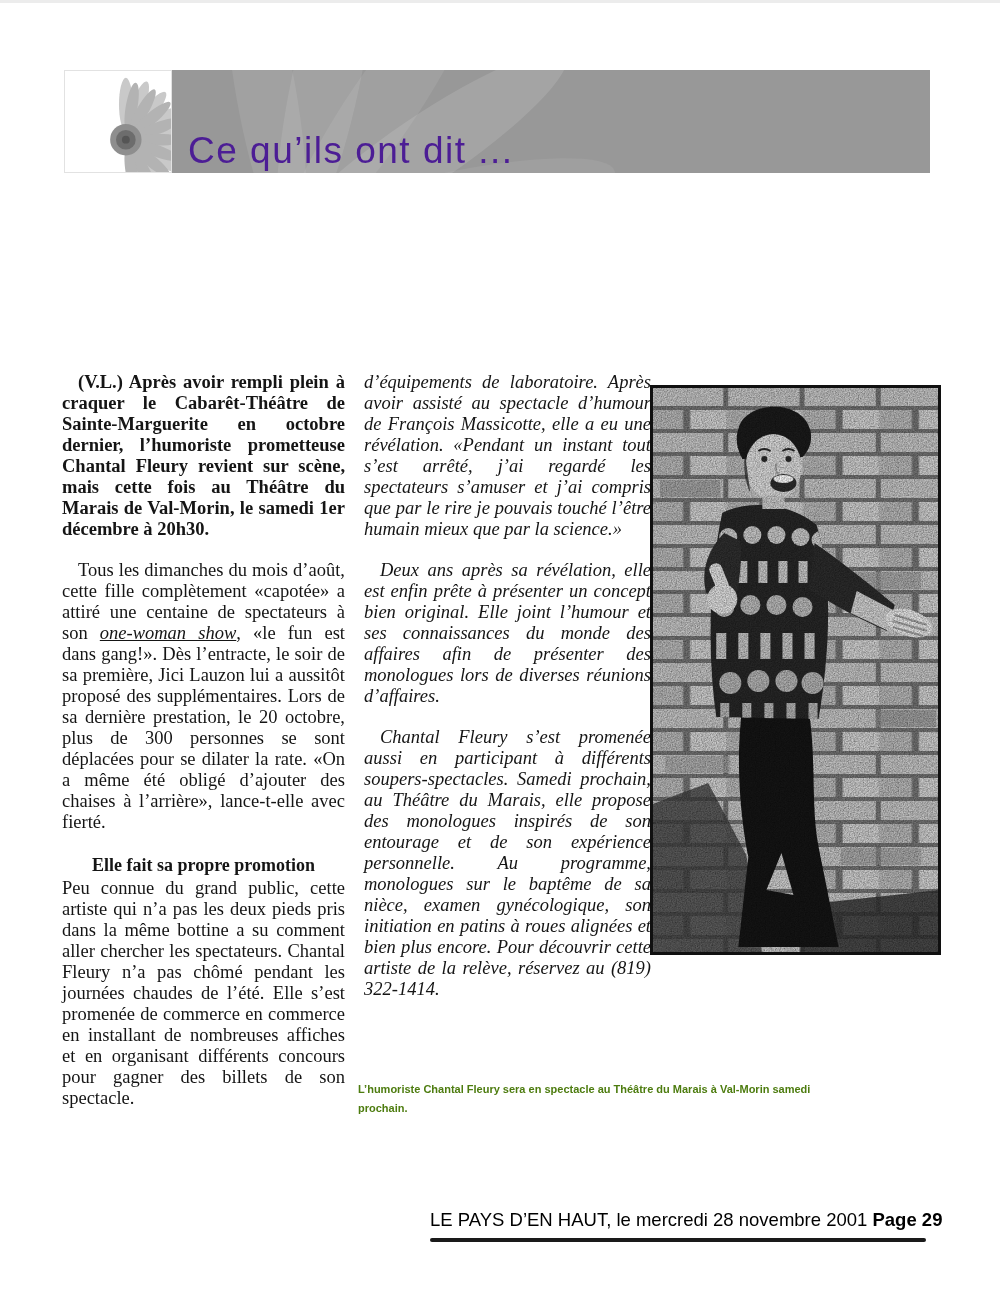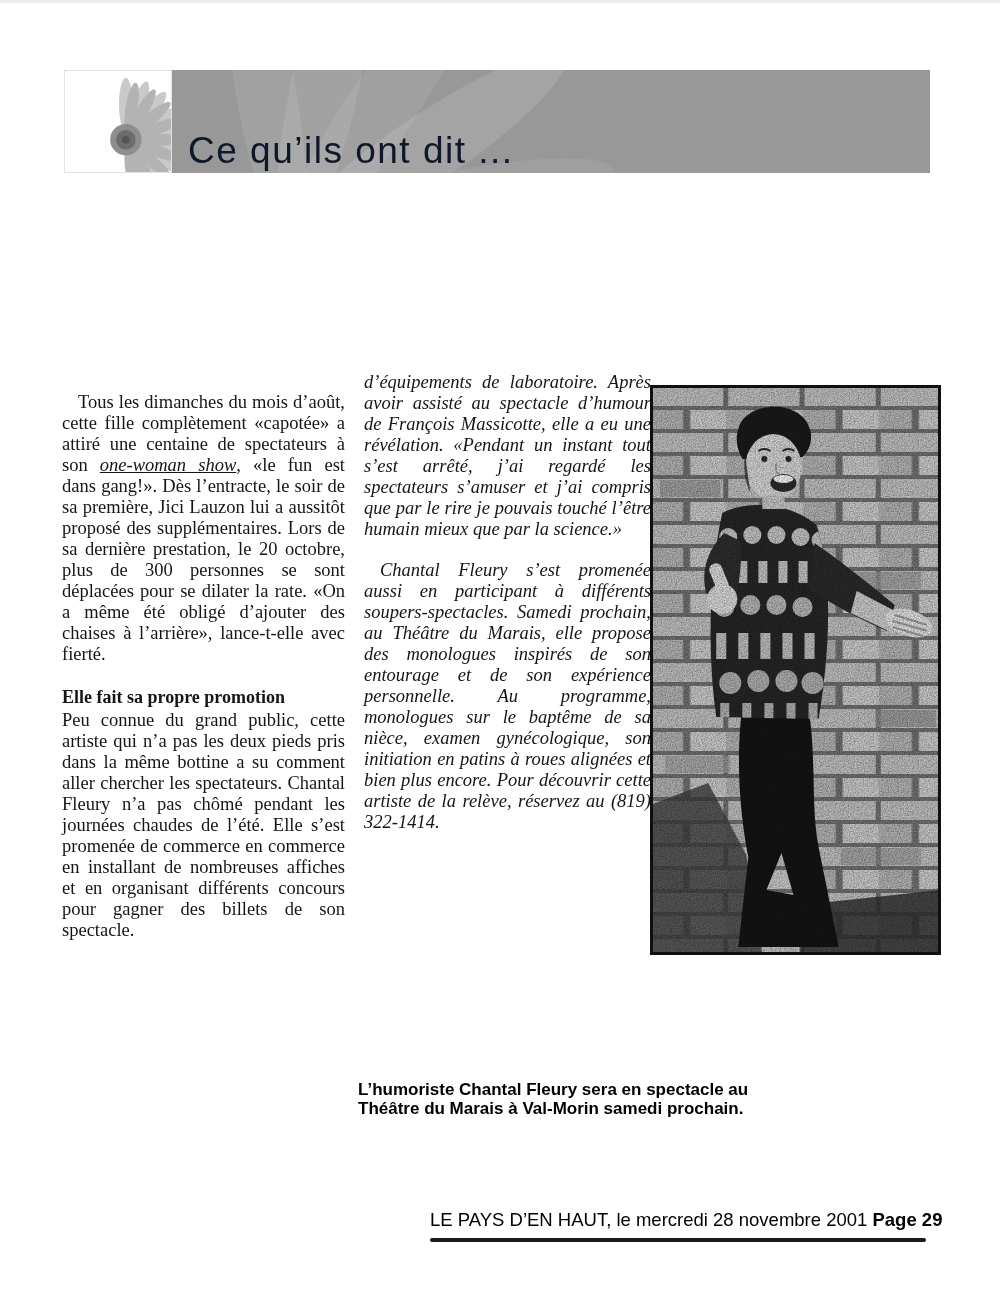--- a/index.html
+++ b/index.html
@@ -8,21 +8,21 @@
     overflow:hidden;font-family:"Liberation Serif",serif;color:#151515;
   }
   .top-hairline{position:absolute;left:0;top:0;width:1000px;height:3px;background:#ececec;}
 
   
   .banner{position:absolute;left:64px;top:70px;width:866px;height:103px;display:flex;}
   .flower-box{width:108px;height:103px;background:#ffffff;flex:0 0 auto;overflow:hidden;border:1px solid #e2e2e2;box-sizing:border-box;}
   .banner-gray{position:relative;flex:1 1 auto;background:#989898;overflow:hidden;}
   .banner-watermark{position:absolute;left:0;top:0;width:100%;height:100%;}
   .banner-title{
-    position:absolute;left:16px;bottom:4px;color:#0f172a;
+    position:absolute;left:16px;bottom:4px;color:#4c1d95;
     font-family:"Liberation Sans",sans-serif;font-size:37px;font-weight:400;
     letter-spacing:1.5px;line-height:1;white-space:nowrap;
   }
 
   
   .headline{position:absolute;left:60px;top:206px;width:910px;}
   .headline-1{
     font-weight:bold;font-size:81px;line-height:84px;letter-spacing:-2px;
     color:#0d0d0d;white-space:nowrap;transform:scaleX(0.98);transform-origin:left;
   }
@@ -35,33 +35,33 @@
   .col{position:absolute;top:372px;font-size:18.5px;line-height:21px;text-align:justify;}
   .col-1{left:62px;width:283px;}
   .col-2{left:364px;width:287px;font-style:italic;}
   .col p{margin:0 0 0 0;}
   .col p + p, .col h3 + p{margin-top:0;}
   .para{margin-top:20px !important;text-indent:16px;}
   .para-first{margin-top:0 !important;text-indent:16px;}
   .para-noindent{margin-top:0 !important;text-indent:0;}
   .lead{font-weight:bold;}
   .col h3{
-    margin:22px 0 2px 0;font-size:18px;line-height:21px;font-weight:bold;text-align:left;
+    margin:22px 0 2px 0;font-size:18px;line-height:21px;font-weight:bold;text-align:center;
   }
   .it{font-style:italic;text-decoration:underline;}
 
   
   .photo{position:absolute;left:650px;top:385px;width:291px;height:570px;}
   .photo svg{display:block;width:100%;height:100%;}
 
   
   .caption{
     position:absolute;left:358px;top:1080px;width:455px;
     font-family:"Liberation Sans",sans-serif;font-weight:bold;
-    font-size:17px;line-height:19px;color:#000000;text-align:left;
+    font-size:11px;line-height:19px;color:#4d7c0f;text-align:left;
   }
 
   
   .footer{
     position:absolute;left:430px;top:1207px;width:496px;
     font-family:"Liberation Sans",sans-serif;font-size:18.5px;line-height:26px;
     color:#000000;white-space:nowrap;
   }
   .footer .pagenum{font-weight:bold;}
   .footer-rule{position:absolute;left:430px;top:1238px;width:496px;height:4px;background:#1a1a1a;border-radius:2px;}
@@ -117,27 +117,29 @@
           <ellipse cx="0" cy="-150" rx="30" ry="160" opacity="0.06" transform="rotate(96)"></ellipse>
           <circle r="46" opacity="0.07"></circle>
         </g>
       </svg>
       <div class="banner-title">Ce qu’ils ont dit ...</div>
     </div>
   </div>
 
 
   <div class="col col-1">
+    <p class="lead para-first">(V.L.) Après avoir rempli plein à craquer le Cabarêt-Théâtre de Sainte-Marguerite en octobre dernier, l’humoriste prometteuse Chantal Fleury revient sur scène, mais cette fois au Théâtre du Marais de Val-Morin, le samedi 1er décembre à 20h30.</p>
     <p class="para"><span>Tous les dimanches du mois d’août, cette fille complètement «capotée» a attiré une centaine de spectateurs à son </span><span class="it">one-woman show</span><span>, «le fun est dans gang!». Dès l’entracte, le soir de sa première, Jici Lauzon lui a aussitôt proposé des supplémentaires. Lors de sa dernière prestation, le 20 octobre, plus de 300 personnes se sont déplacées pour se dilater la rate. «On a même été obligé d’ajouter des chaises à l’arrière», lance-t-elle avec fierté.</span></p>
     <h3>Elle fait sa propre promotion</h3>
     <p class="para-noindent para" style="margin-top:2px !important;">Peu connue du grand public, cette artiste qui n’a pas les deux pieds pris dans la même bottine a su comment aller chercher les spectateurs. Chantal Fleury n’a pas chômé pendant les journées chaudes de l’été. Elle s’est promenée de commerce en commerce en installant de nombreuses affiches et en organisant différents concours pour gagner des billets de son spectacle.</p>
   </div>
 
   <div class="col col-2">
     <p class="para-noindent">d’équipements de laboratoire. Après avoir assisté au spectacle d’humour de François Massicotte, elle a eu une révélation. «Pendant un instant tout s’est arrêté, j’ai regardé les spectateurs s’amuser et j’ai compris que par le rire je pouvais touché l’être humain mieux que par la science.»</p>
+    <p class="para">Deux ans après sa révélation, elle est enfin prête à présenter un concept bien original. Elle joint l’humour et ses connaissances du monde des affaires afin de présenter des monologues lors de diverses réunions d’affaires.</p>
     <p class="para">Chantal Fleury s’est promenée aussi en participant à différents soupers-spectacles. Samedi prochain, au Théâtre du Marais, elle propose des monologues inspirés de son entourage et de son expérience personnelle. Au programme, monologues sur le baptême de sa nièce, examen gynécologique, son initiation en patins à roues alignées et bien plus encore. Pour découvrir cette artiste de la relève, réservez au (819) 322-1414.</p>
   </div>
 
   <div class="photo">
     <svg viewBox="0 0 290 570" preserveAspectRatio="none">
       <defs>
         <pattern id="bricks" width="76" height="46" patternUnits="userSpaceOnUse">
           <rect width="76" height="46" fill="#6f6f6f"></rect>
           <rect x="2" y="2" width="71" height="19" fill="#bdbdbd"></rect>
           <rect x="-38" y="25" width="71" height="19" fill="#b0b0b0"></rect>

